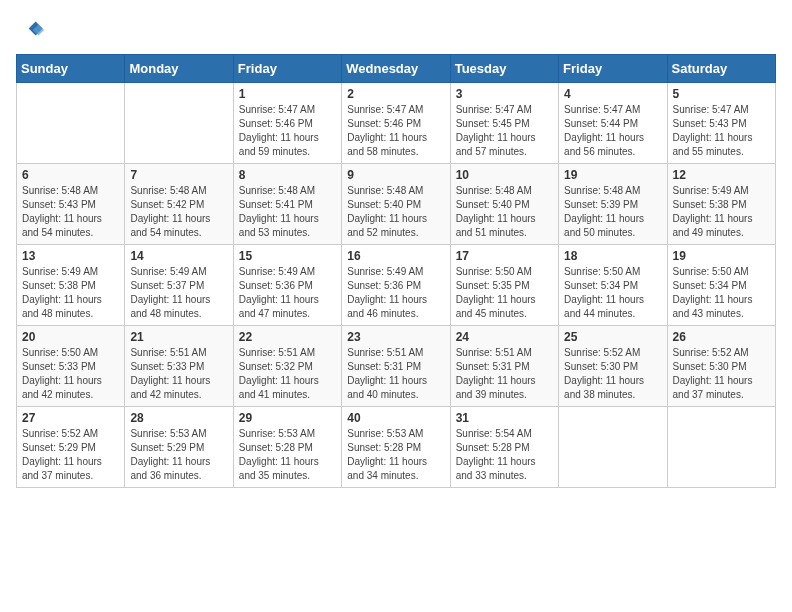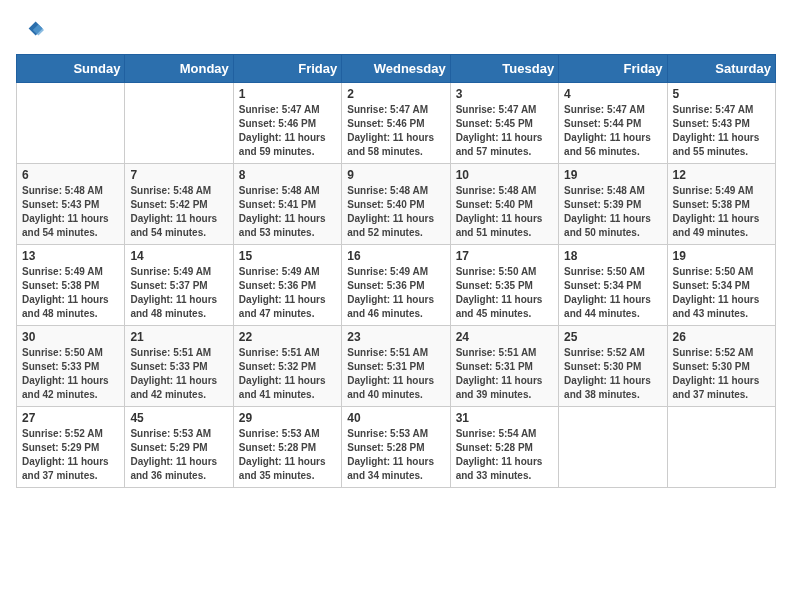--- a/index.html
+++ b/index.html
@@ -50,21 +50,21 @@
     .calendar {
       width: 100%;
       border-collapse: collapse;
       border: 1px solid #ccc;
     }
     .calendar th {
       background-color: #2c6fad;
       color: #fff;
       font-size: 13px;
       padding: 6px 4px;
-      text-align: right;
+      text-align: left;
       border: 1px solid #2060a0;
     }
     .calendar td {
       vertical-align: top;
       border: 1px solid #ccc;
       padding: 4px 5px;
       font-size: 10.5px;
       color: #333;
       width: calc(100% / 7);
       min-height: 80px;
@@ -76,21 +76,20 @@
     .day-number {
       font-size: 12px;
       font-weight: bold;
       display: block;
       margin-bottom: 2px;
     }
     .day-info {
       font-size: 10px;
       line-height: 1.4;
       color: #444;
-      font-weight: bold;
     }
     .empty-cell {
       background: #fff !important;
     }
   </style>
 </head>
 <body>
 
 <div class="header">
   <div class="logo">
@@ -201,21 +200,21 @@
           <span class="day-number">18</span>
           <div class="day-info">Sunrise: 5:50 AM<br>Sunset: 5:34 PM<br>Daylight: 11 hours and 44 minutes.</div>
         </td>
         <td>
           <span class="day-number">19</span>
           <div class="day-info">Sunrise: 5:50 AM<br>Sunset: 5:34 PM<br>Daylight: 11 hours and 43 minutes.</div>
         </td>
       </tr>
       <tr>
         <td>
-          <span class="day-number">30</span>
+          <span class="day-number">20</span>
           <div class="day-info">Sunrise: 5:50 AM<br>Sunset: 5:33 PM<br>Daylight: 11 hours and 42 minutes.</div>
         </td>
         <td>
           <span class="day-number">21</span>
           <div class="day-info">Sunrise: 5:51 AM<br>Sunset: 5:33 PM<br>Daylight: 11 hours and 42 minutes.</div>
         </td>
         <td>
           <span class="day-number">22</span>
           <div class="day-info">Sunrise: 5:51 AM<br>Sunset: 5:32 PM<br>Daylight: 11 hours and 41 minutes.</div>
         </td>
@@ -235,21 +234,21 @@
           <span class="day-number">26</span>
           <div class="day-info">Sunrise: 5:52 AM<br>Sunset: 5:30 PM<br>Daylight: 11 hours and 37 minutes.</div>
         </td>
       </tr>
       <tr>
         <td>
           <span class="day-number">27</span>
           <div class="day-info">Sunrise: 5:52 AM<br>Sunset: 5:29 PM<br>Daylight: 11 hours and 37 minutes.</div>
         </td>
         <td>
-          <span class="day-number">45</span>
+          <span class="day-number">28</span>
           <div class="day-info">Sunrise: 5:53 AM<br>Sunset: 5:29 PM<br>Daylight: 11 hours and 36 minutes.</div>
         </td>
         <td>
           <span class="day-number">29</span>
           <div class="day-info">Sunrise: 5:53 AM<br>Sunset: 5:28 PM<br>Daylight: 11 hours and 35 minutes.</div>
         </td>
         <td>
           <span class="day-number">40</span>
           <div class="day-info">Sunrise: 5:53 AM<br>Sunset: 5:28 PM<br>Daylight: 11 hours and 34 minutes.</div>
         </td>

